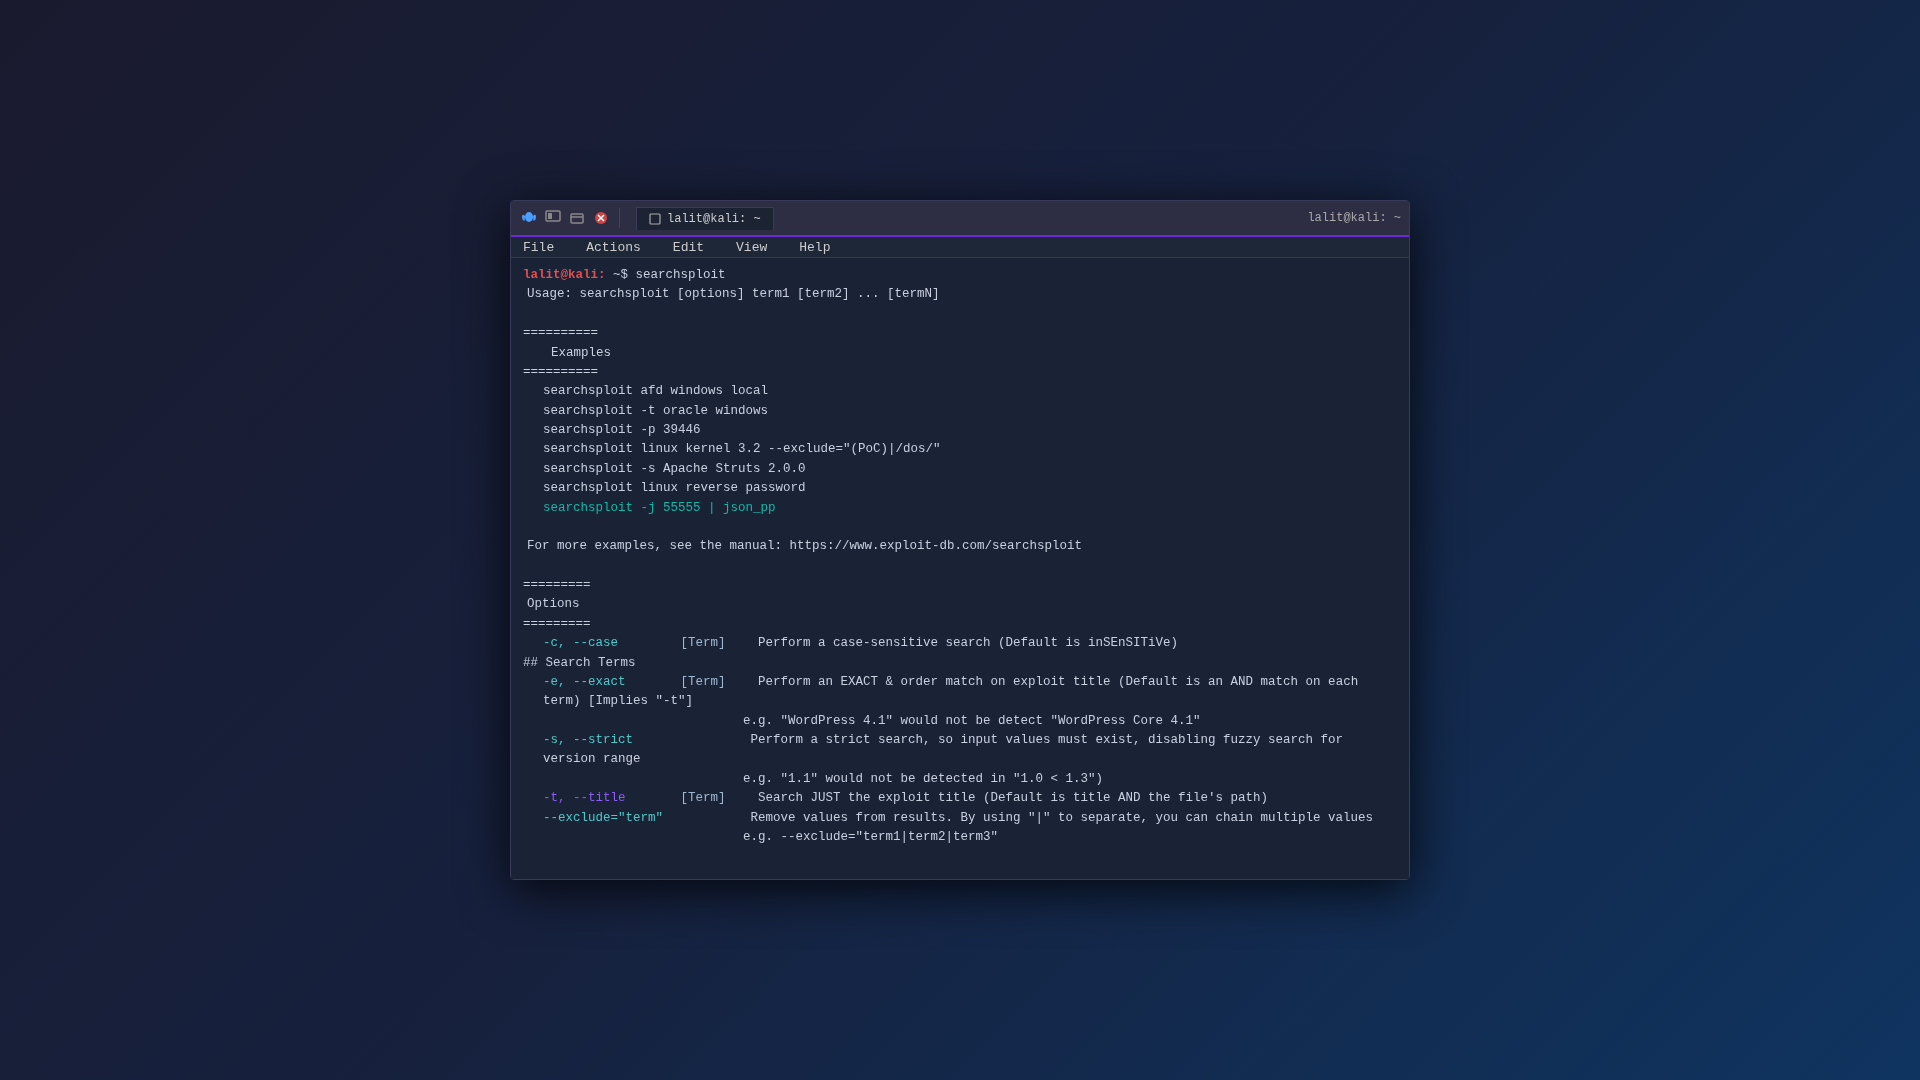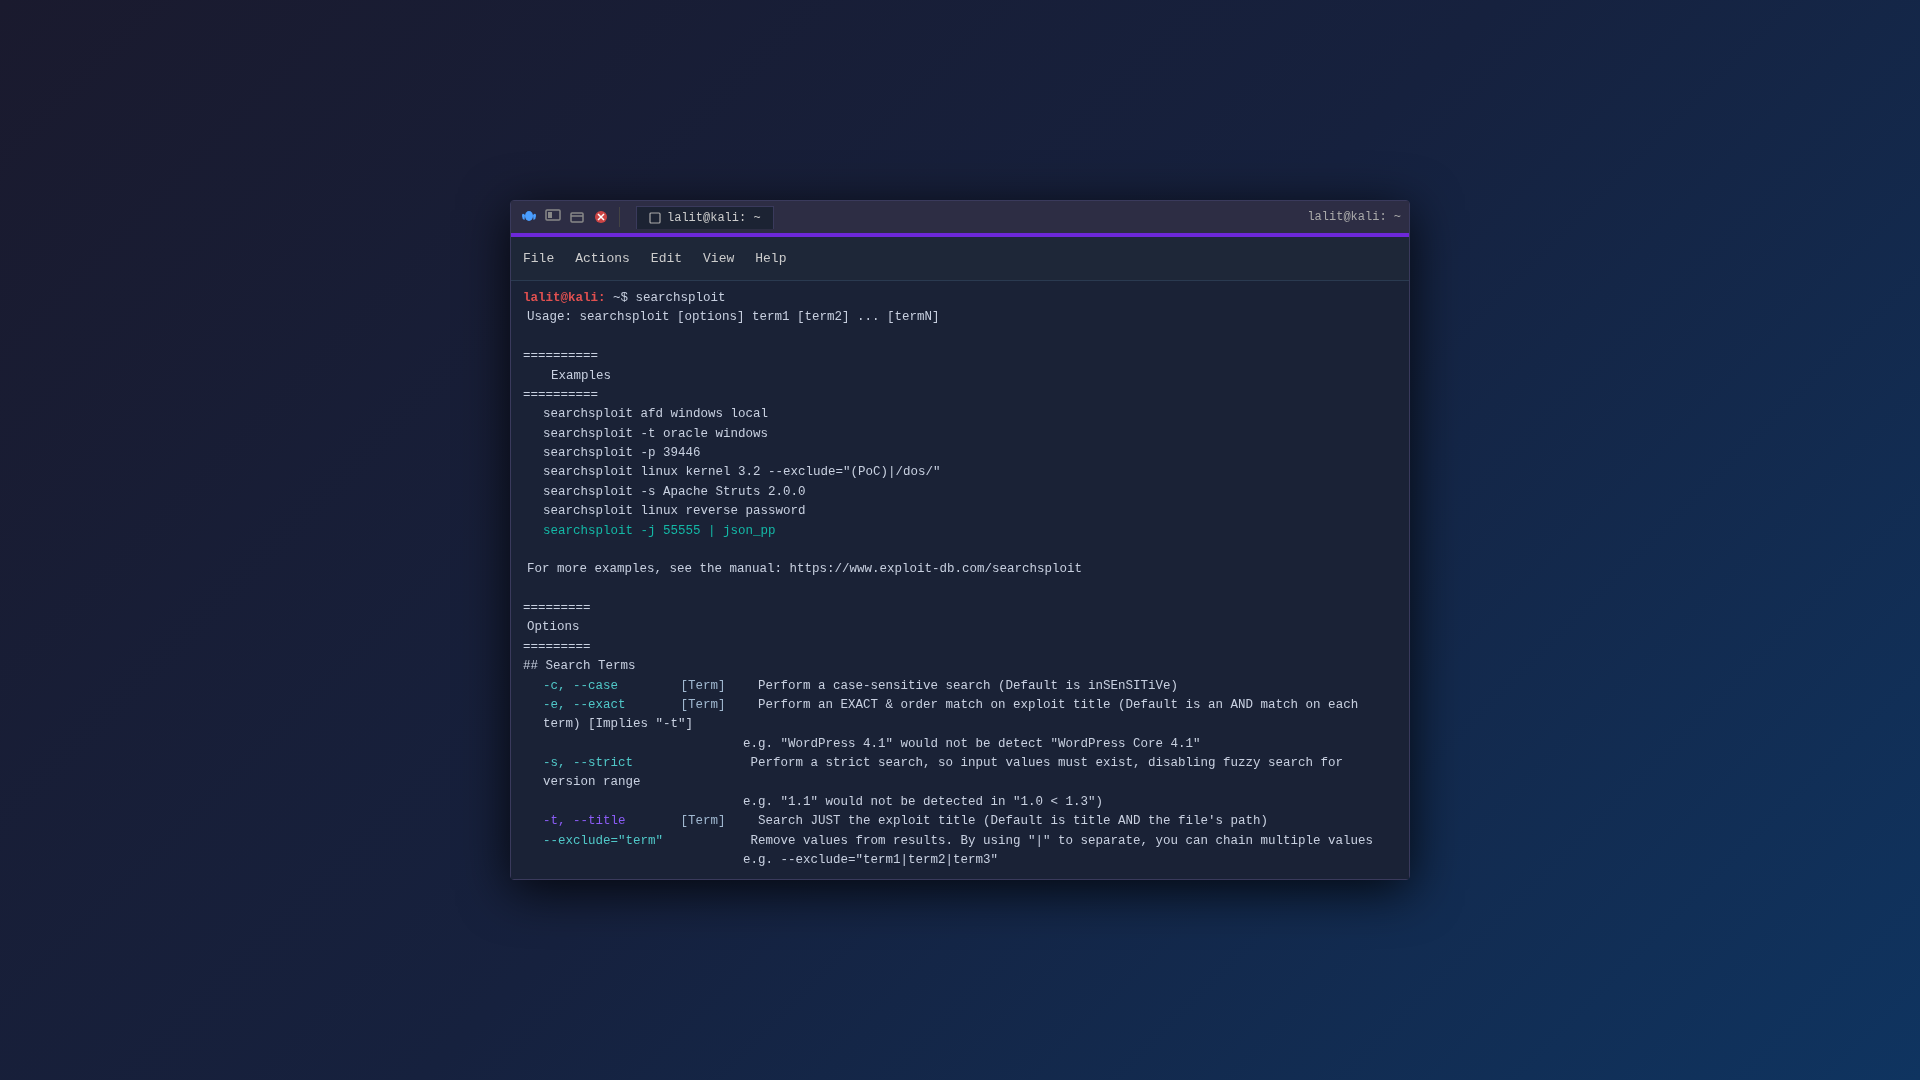--- a/index.html
+++ b/index.html
@@ -52,21 +52,21 @@
       flex-direction: column;
       z-index: 10;
     }
 
     .terminal-titlebar {
       background: #2d2d44;
       height: 36px;
       display: flex;
       align-items: center;
       padding: 0 8px;
-      border-bottom: 4px solid #6d28d9;
+      border-bottom: 2px solid #6d28d9;
       flex-shrink: 0;
     }
 
     .titlebar-left {
       display: flex;
       align-items: center;
       gap: 4px;
     }
 
     .tb-icon {
@@ -108,25 +108,25 @@
     }
 
     .titlebar-right {
       margin-left: auto;
       color: #aaa;
       font-size: 12px;
     }
 
     .menu-bar {
       background: #1e2738;
-      height: 44px;
+      height: 21px;
       display: flex;
       align-items: center;
       padding: 0 8px;
-      gap: 13px;
+      gap: 24px;
       border-bottom: 1px solid #2a3a50;
       flex-shrink: 0;
     }
 
     .menu-item {
       color: #ccc;
       font-size: 13px;
       cursor: pointer;
       padding: 2px 4px;
     }
@@ -251,28 +251,28 @@
       <div style="padding-left:20px; color:#c8d0e0;">searchsploit linux kernel 3.2 --exclude="(PoC)|/dos/"</div>
       <div style="padding-left:20px; color:#c8d0e0;">searchsploit -s Apache Struts 2.0.0</div>
       <div style="padding-left:20px; color:#c8d0e0;">searchsploit linux reverse password</div>
       <div style="padding-left:20px; color:#14b8a6;">searchsploit -j 55555 | json_pp</div>
       <br>
       <div style="padding-left:4px; color:#c8d0e0;">For more examples, see the manual: https://www.exploit-db.com/searchsploit</div>
       <br>
       <div style="color:#c8d0e0;">=========</div>
       <div style="color:#c8d0e0; padding-left:4px;">Options</div>
       <div style="color:#c8d0e0;">=========</div>
-      <div style="color:#c8d0e0;">## Search Terms</div>
-
-      
       <div style="padding-left:20px; color:#c8d0e0;">
         <span style="display:inline-block; width:130px; color:#50c8c8;">-c, --case</span>
         <span style="display:inline-block; width:70px; color:#a0b8d0;">[Term]</span>
         <span>Perform a case-sensitive search (Default is inSEnSITiVe)</span>
       </div>
+
+      
+      <div style="color:#c8d0e0;">## Search Terms</div>
       <div style="padding-left:20px; color:#c8d0e0;">
         <span style="display:inline-block; width:130px; color:#50c8c8;">-e, --exact</span>
         <span style="display:inline-block; width:70px; color:#a0b8d0;">[Term]</span>
         <span>Perform an EXACT &amp; order match on exploit title (Default is an AND match on each term) [Implies "-t"]</span>
       </div>
       <div style="padding-left:220px; color:#c8d0e0;">e.g. "WordPress 4.1" would not be detect "WordPress Core 4.1"</div>
       <div style="padding-left:20px; color:#c8d0e0;">
         <span style="display:inline-block; width:200px; color:#50c8c8;">-s, --strict</span>
         <span>Perform a strict search, so input values must exist, disabling fuzzy search for version range</span>
       </div>

